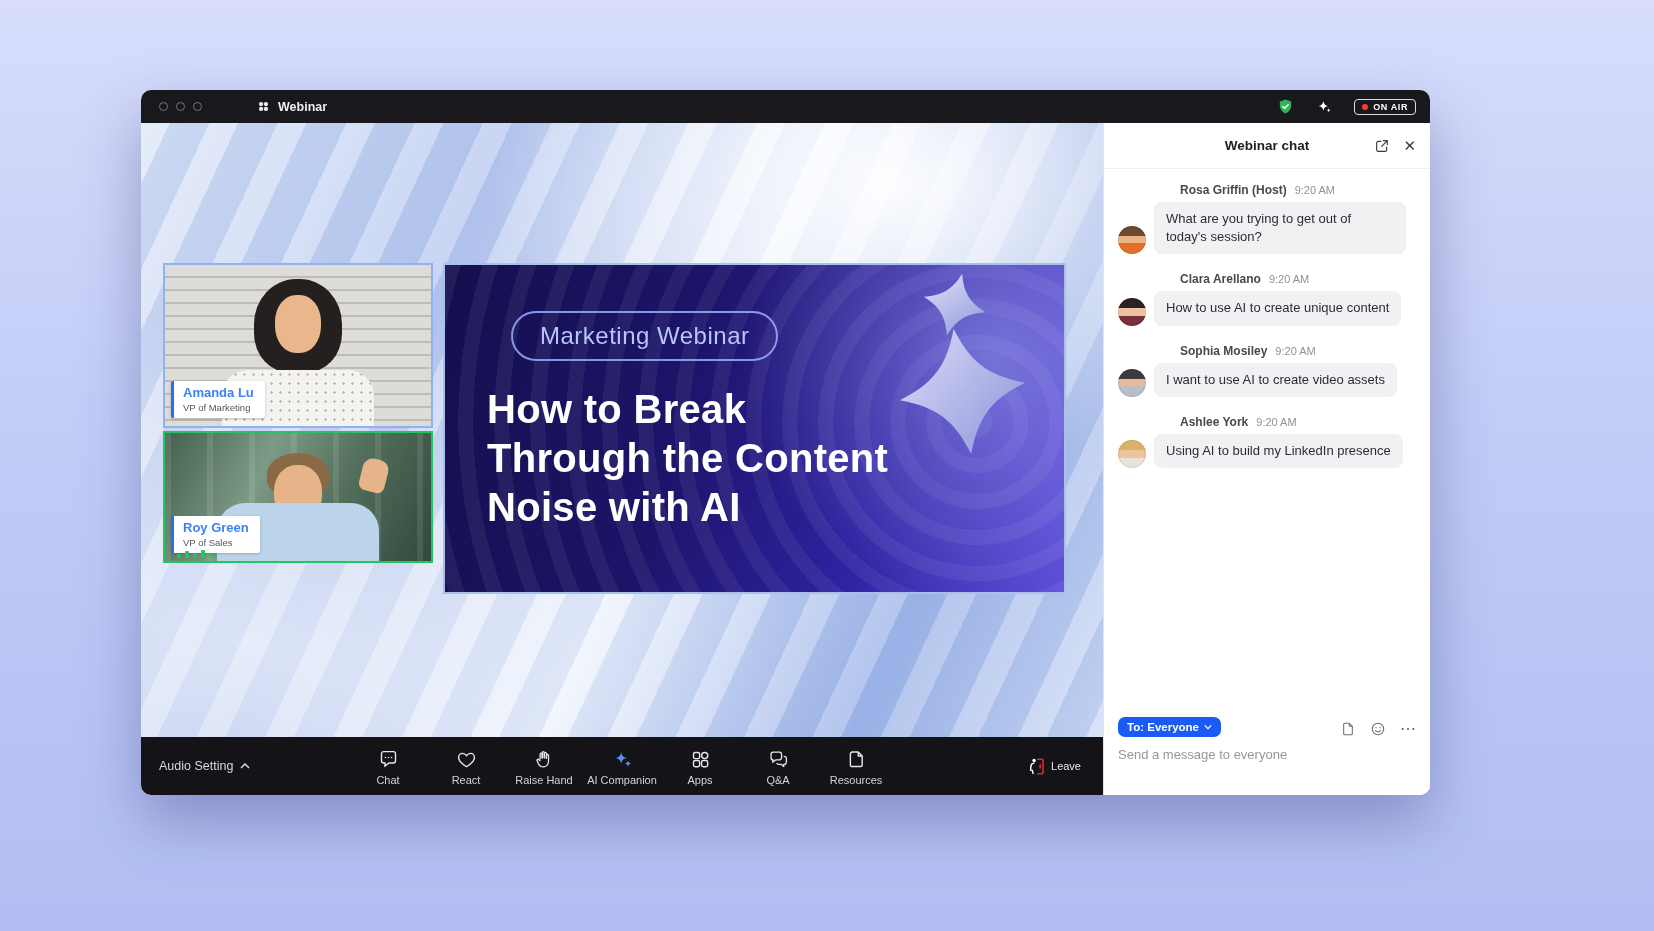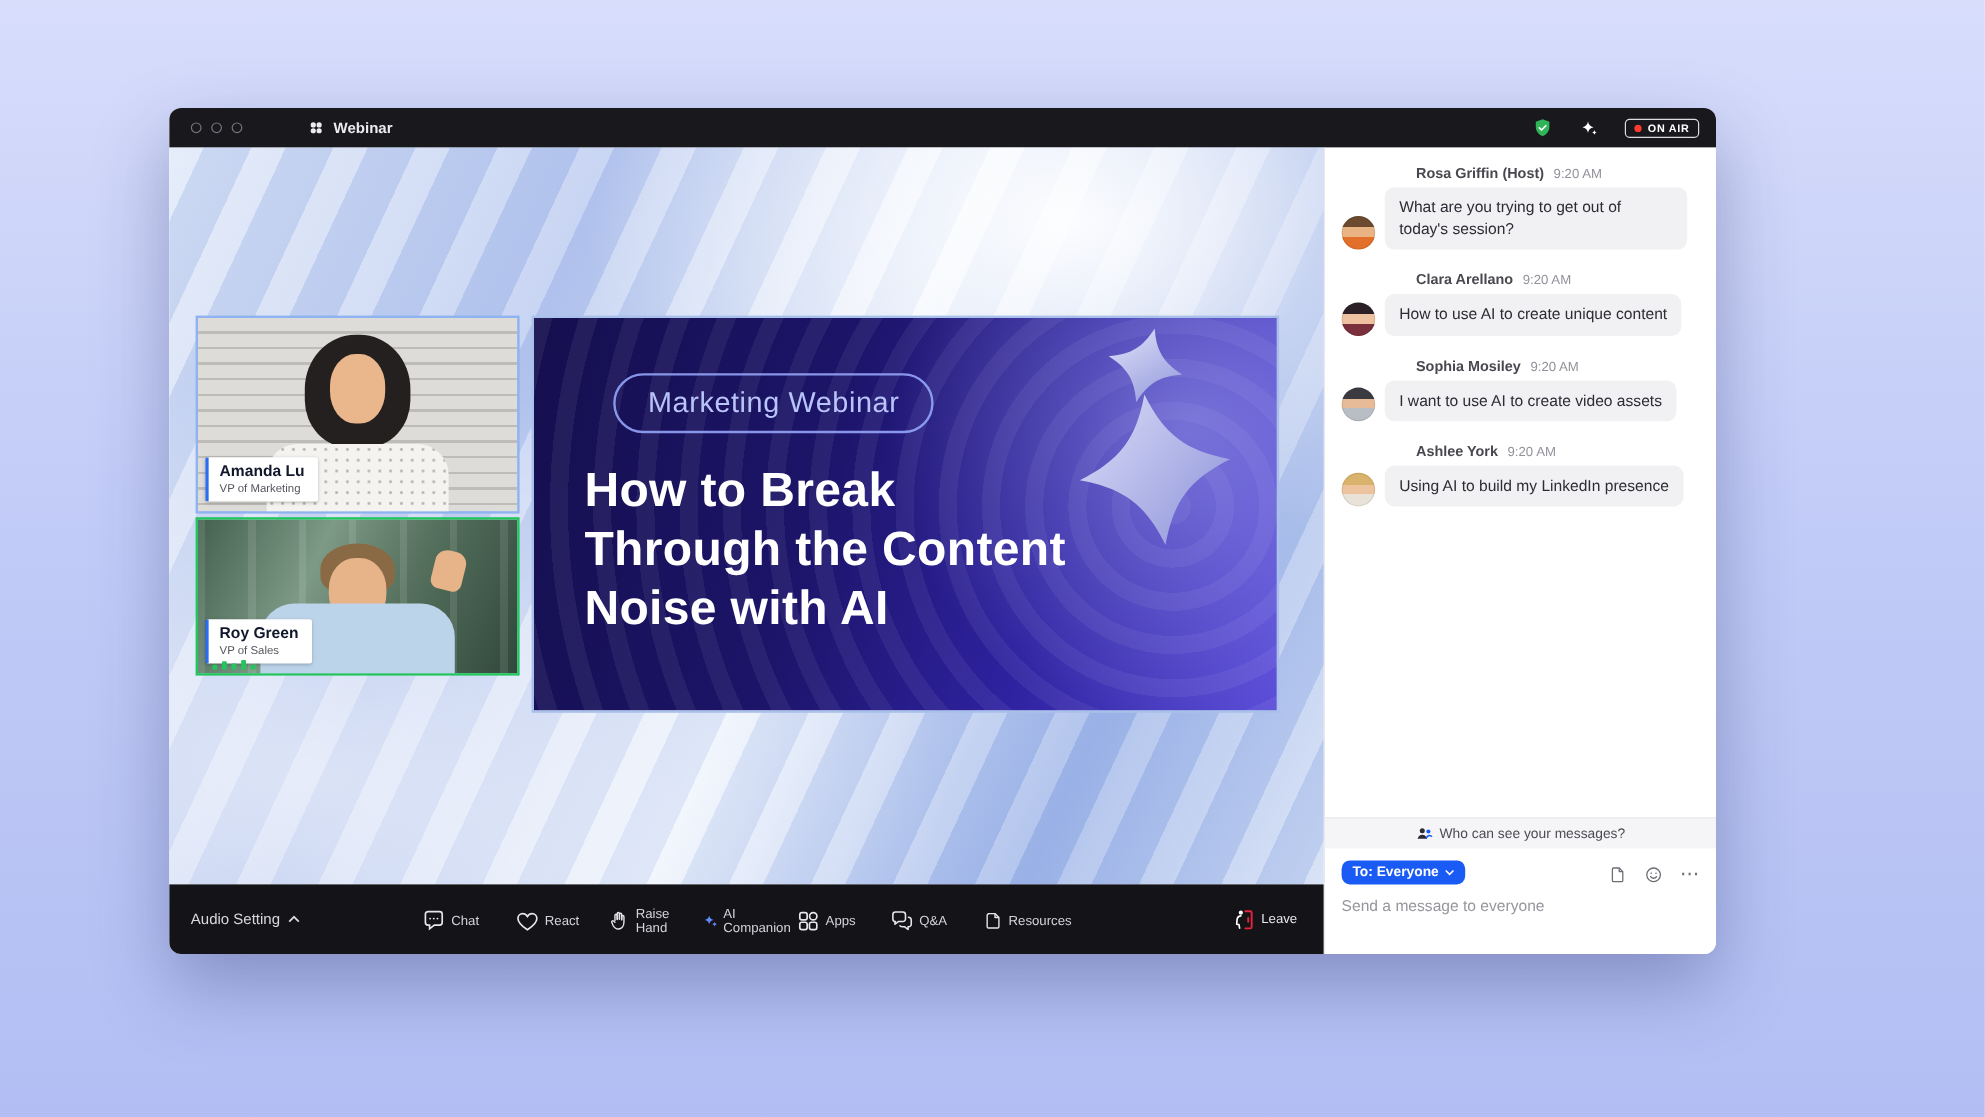--- a/index.html
+++ b/index.html
@@ -60,21 +60,21 @@
     background:radial-gradient(circle, #b9b7b2 1px, rgba(0,0,0,0) 1.4px) 0 0/9px 9px, #f4f3f0;
   }
   .roy-p .hair { width:62px; height:42px; background:#8a6a45; border-radius:50% 50% 34% 34%; top:20px; }
   .roy-p .face { width:48px; height:56px; background:#e7b389; border-radius:46%; top:32px; }
   .roy-p .body { bottom:-2px; width:162px; height:60px; background:#bcd4ea; border-radius:28px 28px 0 0; }
   .roy-p .hand { left:auto; right:44px; transform:rotate(14deg); width:26px; height:33px; background:#e7b389; border-radius:10px 10px 7px 7px; top:26px; }
   .nametag {
     position:absolute; left:6px; bottom:8px; background:#fff; border-left:3px solid #2a6df5;
     padding:4px 11px 5px 9px; border-radius:2px; box-shadow:0 1px 3px rgba(0,0,0,.22);
   }
-  .nametag .n { font-size:13px; font-weight:bold; color:#0f172a; }
+  .nametag .n { font-size:13px; font-weight:bold; color:#3b82f6; }
   .nametag .t { font-size:9.5px; color:#55555e; margin-top:2px; }
   .audio-meter { position:absolute; left:12px; bottom:3px; display:flex; gap:4px; align-items:flex-end; }
   .audio-meter i { width:4px; background:#22c55e; border-radius:1px; display:block; }
   .audio-meter i:nth-child(1){height:4px} .audio-meter i:nth-child(2){height:7px}
   .audio-meter i:nth-child(3){height:5px} .audio-meter i:nth-child(4){height:8px} .audio-meter i:nth-child(5){height:4px}
 
   
   .slide {
     position:absolute; left:302px; top:140px; width:623px; height:331px;
     border:2px solid #a9c0ea; overflow:hidden;
@@ -88,21 +88,21 @@
     position:absolute; left:66px; top:46px; display:inline-block;
     border:2px solid rgba(148,164,248,.9); color:#b9c4fb;
     border-radius:999px; padding:9px 27px; font-size:24px; letter-spacing:.5px;
   }
   .slide-heading { position:absolute; left:42px; top:120px; color:#fff; font-size:40px; font-weight:bold; line-height:1.22; letter-spacing:.3px; }
 
   
   .toolbar { flex:0 0 58px; background:#131318; position:relative; display:flex; align-items:center; }
   .audio-setting { position:absolute; left:18px; display:flex; align-items:center; gap:7px; color:#d8d8dd; font-size:12.5px; cursor:default; }
   .tb-center { margin:0 auto; display:flex; gap:4px; }
-  .tbtn { width:74px; display:flex; flex-direction:row; align-items:center; gap:4px; color:#d3d3d9; font-size:11px; padding-top:3px; }
+  .tbtn { width:74px; display:flex; flex-direction:column; align-items:center; gap:4px; color:#d3d3d9; font-size:11px; padding-top:3px; }
   .tbtn svg { width:21px; height:21px; display:block; }
   .leave-btn { position:absolute; right:22px; display:flex; align-items:center; gap:4px; color:#e6e6ea; font-size:11px; }
   .leave-btn svg { width:21px; height:21px; }
 
   
   .chat { width:327px; background:#fff; border-left:1px solid #e3e3e8; display:flex; flex-direction:column; min-height:0; }
   .chat-header { flex:0 0 46px; position:relative; display:flex; align-items:center; border-bottom:1px solid #efeff2; }
   .chat-title { position:absolute; left:0; right:0; text-align:center; font-size:13.5px; font-weight:bold; color:#1e1e26; }
   .chat-header-icons { margin-left:auto; display:flex; align-items:center; gap:13px; padding-right:14px; z-index:1; }
   .chat-header-icons svg { width:16px; height:16px; display:block; }
@@ -316,20 +316,30 @@
             <path d="M9.2 8.2c-2.2.2-3.4 1.6-3.6 3.6l-.4 4.4 2.2.4.6 3.4" stroke="#fff" stroke-width="1.6"></path>
             <path d="M13.5 3.8h4.6A1.4 1.4 0 0 1 19.5 5.2v13.6a1.4 1.4 0 0 1-1.4 1.4h-4.6" stroke="#e8233d" stroke-width="1.8"></path>
             <path d="M16.2 10.2v3.6" stroke="#e8233d" stroke-width="1.8"></path>
           </svg>
           <span>Leave</span>
         </div>
       </div>
     </div>
 
     <aside class="chat">
+      <div class="chat-header">
+        <div class="chat-title">Webinar chat</div>
+        <div class="chat-header-icons">
+          <svg viewBox="0 0 24 24" fill="none" stroke="#3a3a42" stroke-width="1.7" stroke-linecap="round" stroke-linejoin="round">
+            <path d="M10.5 5H6.5A2.5 2.5 0 0 0 4 7.5v10A2.5 2.5 0 0 0 6.5 20h10a2.5 2.5 0 0 0 2.5-2.5V13.5"></path>
+            <path d="M14 4h6v6M20 4l-8.5 8.5"></path>
+          </svg>
+          <span class="close-x">✕</span>
+        </div>
+      </div>
 
       <div class="messages">
 
         <div class="msg">
           <div class="msg-head">
             <span class="author">Rosa Griffin (Host)</span>
             <span class="time">9:20 AM</span>
           </div>
           <div class="msg-row">
             <div class="avatar rosa"></div>
@@ -365,29 +375,20 @@
             <span class="time">9:20 AM</span>
           </div>
           <div class="msg-row">
             <div class="avatar ashlee"></div>
             <div class="bubble">Using AI to build my LinkedIn presence</div>
           </div>
         </div>
 
       </div>
 
-      <div class="visibility">
-        <svg viewBox="0 0 16 16">
-          <circle cx="6" cy="5" r="2.4" fill="#2b2b33"></circle>
-          <path d="M1.5 12.6c.7-2.6 2.3-3.9 4.5-3.9s3.8 1.3 4.5 3.9z" fill="#2b2b33"></path>
-          <circle cx="11.8" cy="5.6" r="2" fill="#1b5bf5"></circle>
-          <path d="M9.6 12.6c.5-2.1 1.6-3.2 3.3-3.2 1 0 1.8.4 2.4 1.2" fill="none" stroke="#1b5bf5" stroke-width="1.4"></path>
-        </svg>
-        <span>Who can see your messages?</span>
-      </div>
 
       <div class="compose">
         <div class="compose-row">
           <div class="to-pill">
             <span>To: Everyone</span>
             <svg viewBox="0 0 10 6" fill="none" stroke="#fff" stroke-width="1.6">
                 <path d="M1 1l4 4 4-4"></path>
               </svg>
           </div>
           <div class="compose-icons">

